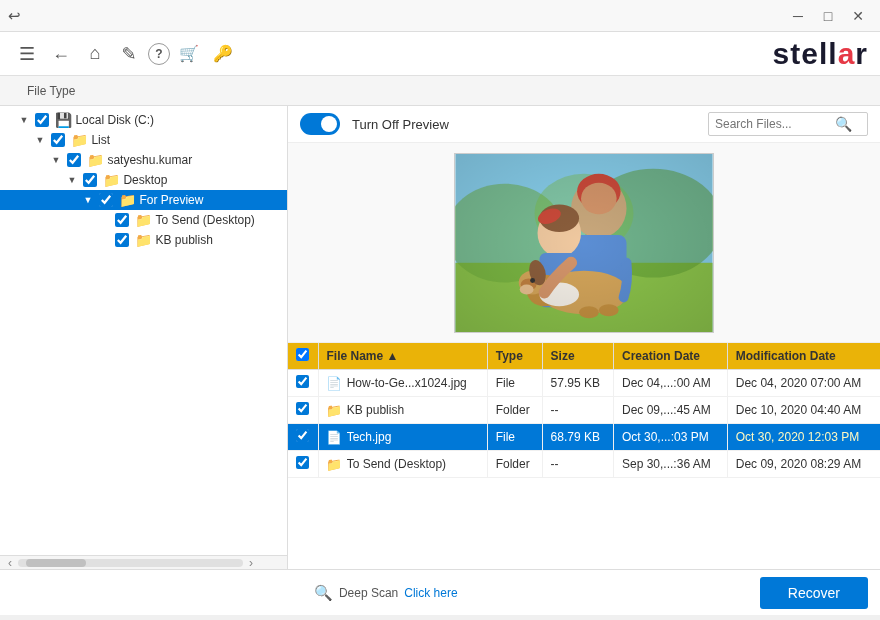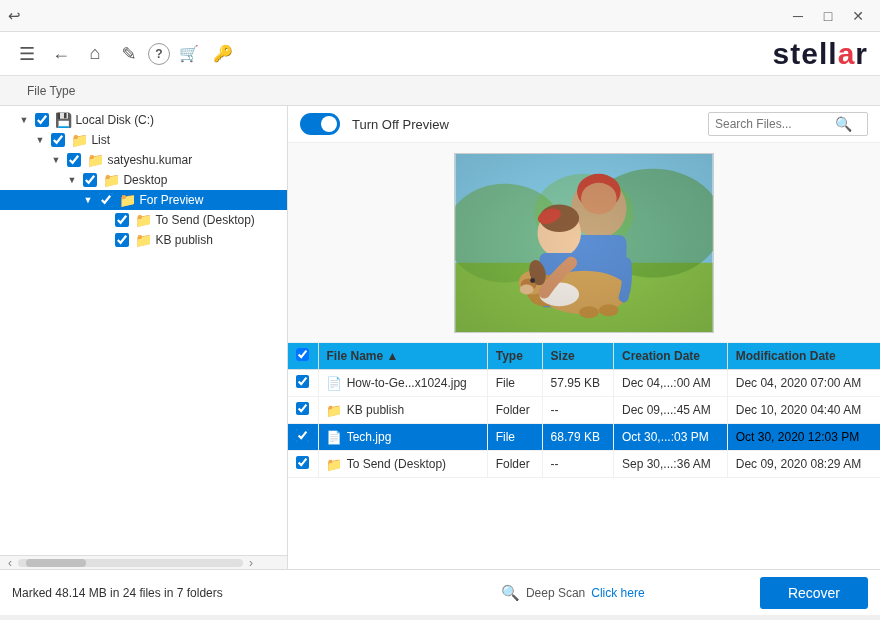--- a/index.html
+++ b/index.html
@@ -175,21 +175,21 @@
     .file-table-area {
       flex: 1;
       overflow-y: auto;
     }
     table {
       width: 100%;
       border-collapse: collapse;
       font-size: 12px;
     }
     thead th {
-      background: #0ea5e9;
+      background: #eab308;
       border-bottom: 1px solid #ddd;
       border-right: 1px solid #ddd;
       padding: 5px 8px;
       text-align: left;
       font-weight: 600;
       color: #333;
       cursor: pointer;
       white-space: nowrap;
     }
     thead th:last-child { border-right: none; }
@@ -473,21 +473,21 @@
       </td>
       <td style="color:#fff;">
         <div class="td-filename">
                   <span style="font-size:13px;color:#4a9eda;">📄</span>
                   <span>Tech.jpg</span>
                 </div>
       </td>
       <td style="color:#fff;">File</td>
       <td style="color:#fff;">68.79 KB</td>
       <td style="color:#fff;">Oct 30,...:03 PM</td>
-      <td style="color:#000000;">Oct 30, 2020 12:03 PM</td>
+      <td style="color:#fef9c3;">Oct 30, 2020 12:03 PM</td>
     </tr>
             <tr>
       <td style="text-align:center;">
         <input type="checkbox" class="row-check" checked="" style="">
       </td>
       <td style="color:#333;">
         <div class="td-filename">
                   <span style="font-size:13px;color:#f5c542;">📁</span>
                   <span>To Send (Desktop)</span>
                 </div>
@@ -498,20 +498,19 @@
       <td style="color:#333;">Dec 09, 2020 08:29 AM</td>
     </tr>
           </tbody>
       </table>
     </div>
 
   </div>
 </div>
 
 <div class="status-bar">
-  <span class="status-text">Marked 48.14 MB in 24 files in 7 folders</span>
   <div class="deep-scan-area">
     <span style="font-size:15px;">🔍</span>
     <span>Deep Scan</span>
     <a class="deep-scan-link" href="#">Click here</a>
   </div>
   <button class="recover-btn">Recover</button>
 </div>
 
 </body></html>

